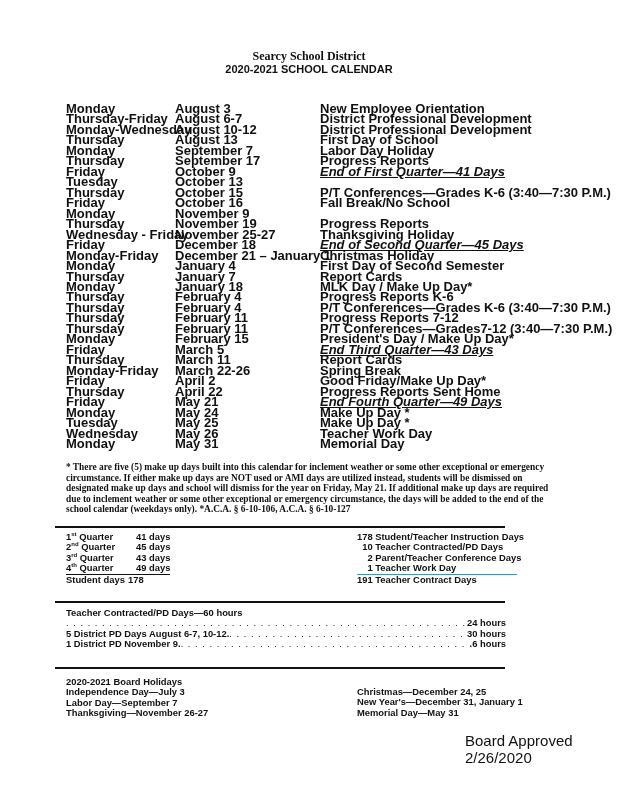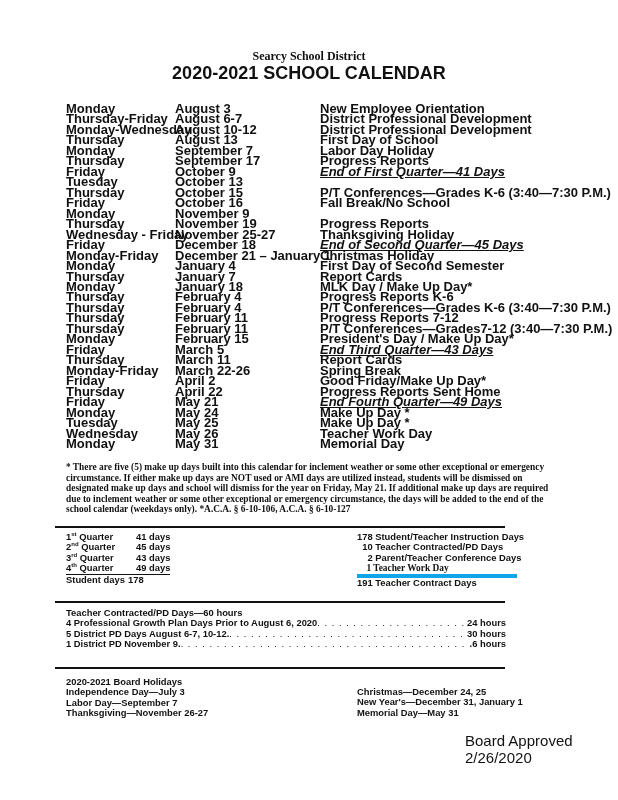--- a/index.html
+++ b/index.html
@@ -1,38 +1,38 @@
 <!DOCTYPE html>
 <html><head>
 <meta charset="utf-8">
 <style>
   html, body { margin:0; padding:0; background:#ffffff; }
   body { width:618px; height:800px; position:relative; overflow:hidden;
          font-family:"Liberation Sans", sans-serif; color:#111; }
   .title1 { position:absolute; top:49px; left:0; width:618px; text-align:center;
             font-family:Liberation Serif, serif; font-weight:bold; font-size:12px; }
   .title2 { position:absolute; top:63px; left:0; width:618px; text-align:center;
-            font-weight:bold; font-size:18px; }
+            font-weight:bold; font-size:11px; }
   .cal { position:absolute; top:104px; left:66px; width:500px; }
   .row { height:10.47px; line-height:10.47px; font-size:13px; font-weight:bold; white-space:nowrap; position:relative; }
   .row .c1 { position:absolute; left:0; }
   .row .c2 { position:absolute; left:109px; }
   .row .c3 { position:absolute; left:254px; }
   .row .c3.em { font-style:italic; text-decoration:underline; }
   .note { position:absolute; top:462px; left:66px; width:492px; font-size:9.4px; font-weight:bold; line-height:10.5px;font-family:Liberation Serif, serif; }
   .rule { position:absolute; left:55px; width:450px; height:2px; background:#111; }
   .quarters { position:absolute; top:532px; left:66px; width:120px; font-size:9.4px; font-weight:bold; }
   .q { height:10.4px; line-height:10.4px; position:relative; white-space:nowrap; }
   .q .ql { position:absolute; left:0; }
   .q .qv { position:absolute; left:70px; }
   .q sup { font-size:6px; line-height:0; vertical-align:4px; }
   .q.ul { border-bottom:1px solid #111; width:104px; }
   .totals { position:absolute; top:532px; left:357px; width:180px; font-size:9.4px; font-weight:bold; }
   .t { height:10.4px; line-height:10.4px; white-space:pre; }
-  .t.ul { border-bottom:4px solid #0ea5e9; width:160px;font-family:Liberation Serif, serif; }
+  .t.ul { border-bottom:1px solid #0ea5e9; width:160px; }
   .pd { position:absolute; top:608px; left:66px; width:440px; font-size:9.4px; font-weight:bold; }
   .pd .line { height:10.4px; line-height:10.4px; display:flex; white-space:nowrap; }
   .pd .dots { flex:1; overflow:hidden; letter-spacing:1px; font-weight:normal; }
   .pd .hrs { margin-left:2px; }
   .hol-l { position:absolute; top:677px; left:66px; font-size:9.4px; font-weight:bold; }
   .hol-r { position:absolute; top:687px; left:357px; font-size:9.4px; font-weight:bold; }
   .hol-l div, .hol-r div { height:10.4px; line-height:10.4px; white-space:nowrap; }
   .approved { position:absolute; top:732px; left:465px; font-size:15px; }
 </style>
 </head>
@@ -243,21 +243,20 @@
   </div>
 
 <div class="rule" style="top:601px"></div>
 
 <div class="pd">
   <div class="line">
       <span>Teacher Contracted/PD Days—60 hours</span>
     </div>
   <div id="pdlines">
       <div class="line">
-        <span>4 Professional Growth Plan Days Prior to August 6, 2020</span>
         <span class="dots"> . . . . . . . . . . . . . . . . . . . . . . . . . . . . . . . . . . . . . . . . . . . . . . . . . . . . . . . . . . . . . . . . . . . . . . . . . . . . . . . . </span>
         <span class="hrs">24 hours</span>
       </div>
       <div class="line">
         <span>5 District PD Days August 6-7, 10-12.</span>
         <span class="dots"> . . . . . . . . . . . . . . . . . . . . . . . . . . . . . . . . . . . . . . . . . . . . . . . . . . . . . . . . . . . . . . . . . . . . . . . . . . . . . . . . </span>
         <span class="hrs">30 hours</span>
       </div>
       <div class="line">
         <span>1 District PD November 9.</span>

